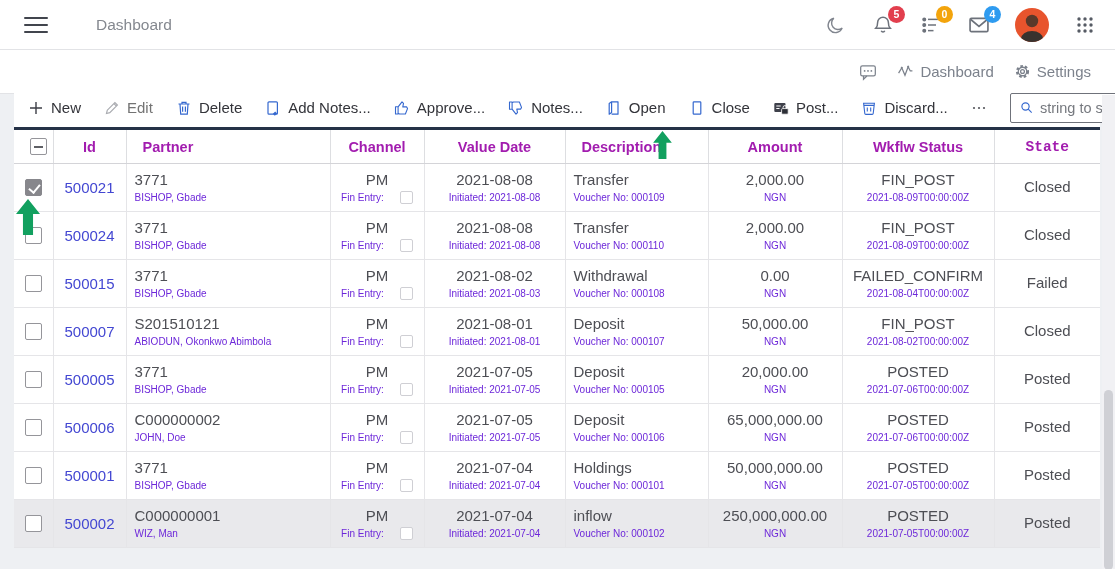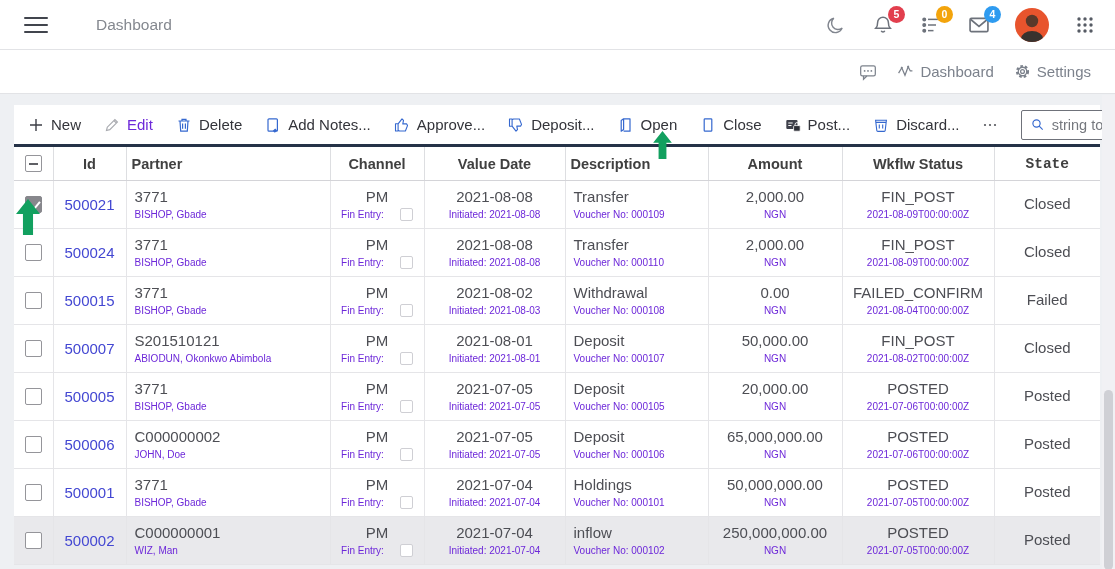--- a/index.html
+++ b/index.html
@@ -22,33 +22,33 @@
 
   
   .crumbbar { height:44px; background:#fff; border-bottom:1px solid #e2e3e6; display:flex; align-items:center; padding:0 24px; font-size:15px; }
   .crumb-link { color:#4046d8; text-decoration:none; cursor:pointer; }
   .crumb-sep { color:#7b7e85; margin:0 8px; }
   .crumb-current { color:#7b7e85; }
   .crumb-right { margin-left:auto; display:flex; align-items:center; gap:20px; color:#7c828c; }
   .crumb-right .item { display:flex; align-items:center; gap:6px; cursor:pointer; font-size:15px; }
 
   
-  .card { position:absolute; left:14px; top:105px; width:1086px; height:423px; background:#fff; }
+  .card { position:absolute; left:14px; top:88px; width:1086px; height:423px; background:#fff; }
   .toolbar { height:42px; display:flex; align-items:center; padding:0 14px; border-bottom:3px solid #253247; }
   .tbtn { display:flex; align-items:center; gap:7px; font-size:15px; color:#33343a; margin-right:23px; cursor:pointer; white-space:nowrap; }
   .tbtn svg { width:16px; height:16px; display:block; }
-  .tbtn.disabled { color:#6d28d9; cursor:default; }
+  .tbtn.disabled { color:#737373; cursor:default; }
   .search-wrap { margin-left:auto; display:flex; align-items:center; gap:14px; }
   .search-box { display:flex; align-items:center; gap:7px; border:1px solid #6f727a; border-radius:2px; height:30px; width:186px; padding:0 9px; background:#fff; }
   .search-box input { border:none; outline:none; font-size:14.5px; width:100%; color:#3b3b40; font-family:"Liberation Sans", sans-serif; }
   .search-box input::placeholder { color:#75787e; }
 
   
   table { border-collapse:collapse; table-layout:fixed; width:1086px; }
-  th { font-size:14.5px; font-weight:bold; color:#404040; padding:8px 5px; background:#fff; border-bottom:1px solid #d4d4d8; border-right:1px solid #dddee1; text-align:center; }
+  th { font-size:14.5px; font-weight:bold; color:#a21caf; padding:8px 16px; background:#fff; border-bottom:1px solid #d4d4d8; border-right:1px solid #dddee1; text-align:center; }
   th:last-child { border-right:none;font-family:Liberation Mono, monospace; }
   th.left, td.left { text-align:left; }
   td { border-bottom:1px solid #e5e5e8; border-right:1px solid #e5e5e8; padding:6px 8px; height:48px; vertical-align:middle; text-align:center; }
   td:last-child { border-right:none; }
   tr.hl td { background:#e9e9ec; }
   .cell-main { font-size:15px; color:#4d4e54; line-height:1.25; }
   .cell-sub { font-size:10px; color:#6d28d9; margin-top:2px; line-height:1.2; }
   .id-link { font-size:15px; color:#4347d2; text-decoration:none; cursor:pointer; }
   .cb { width:17px; height:17px; border:1px solid #95959a; border-radius:2px; background:#fff; margin:0 auto; position:relative; cursor:pointer; }
   .cb.indet::after { content:""; position:absolute; left:3px; top:7px; width:9px; height:2px; background:#5f6065; }
@@ -201,21 +201,21 @@
             </svg>
           </span>
           <span>Approve...</span>
         </span>
         <span class="tbtn">
           <span>
             <svg viewBox="0 0 16 16" width="16" height="16">
               <path d="M1.5 9.2h2.6V2H1.5zM4.1 2.8l1.4-.8h5.9l2.1 5.4-.8 1.7H8.8l.7 3.6L8 14.2 4.1 9.2z" stroke="#3568cf" stroke-width="1.1" fill="none" stroke-linejoin="round"></path>
             </svg>
           </span>
-          <span>Deposit...</span>
+          <span>Notes...</span>
         </span>
         <span class="tbtn">
           <span>
             <svg viewBox="0 0 16 16" width="16" height="16">
               <path d="M5.6 1.8H12v12.4H5.6M5.6 1.8L3.2 3.6v10.6l2.4-1.8V1.8z" stroke="#3568cf" stroke-width="1.2" fill="none" stroke-linejoin="round"></path>
             </svg>
           </span>
           <span>Open</span>
         </span>
         <span class="tbtn">

